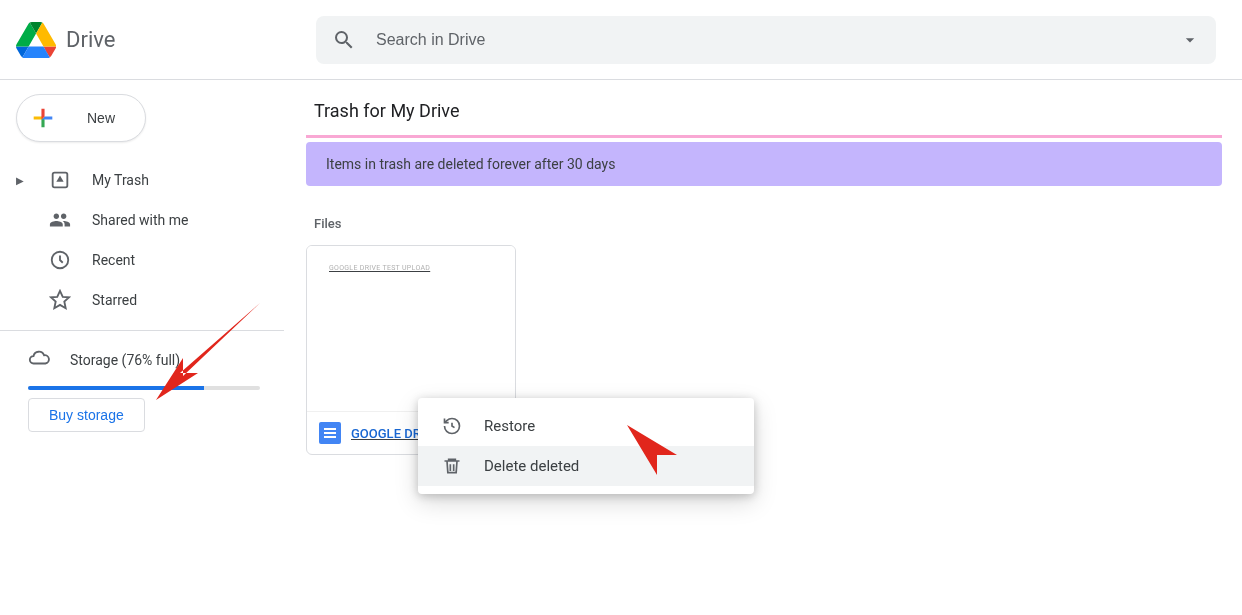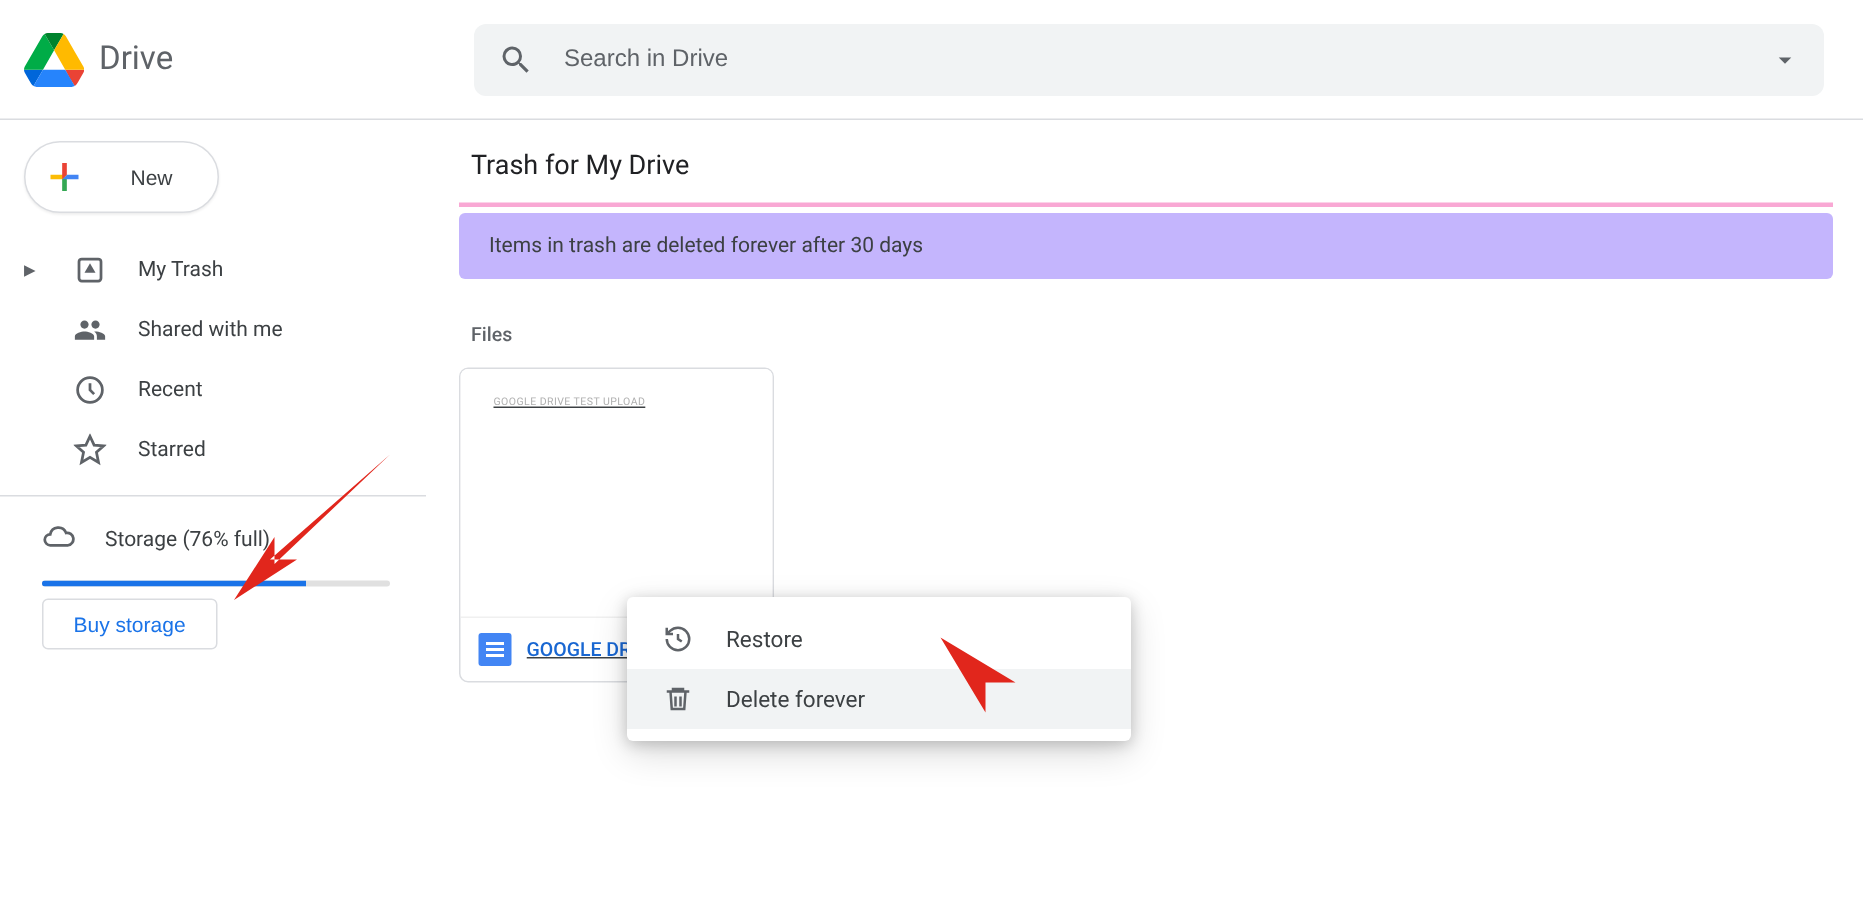--- a/index.html
+++ b/index.html
@@ -180,21 +180,21 @@
         </svg>
     </span>
     <span>Restore</span>
   </div>
   <div class="menu-item hover">
     <span class="menu-icon">
       <svg width="20" height="20" viewBox="0 0 24 24" fill="none" stroke="#5f6368" stroke-width="2">
           <path d="M3 6h18M8 6V4h8v2M6 6l1 14h10l1-14M10 10v8M14 10v8"></path>
         </svg>
     </span>
-    <span>Delete forever</span>
+    <span>Delete deleted</span>
   </div>
 </div>
 
 <div class="arrow" style="left:150px; top:298px;">
   <svg width="120" height="110" viewBox="0 0 120 110">
       <path d="M110 5 L30 75 L48 75 L6 102 L33 60 L33 78 Z" fill="#e1261c"></path>
     </svg>
 </div>
 <div class="arrow" style="left:622px; top:420px;">
   <svg width="140" height="120" viewBox="0 0 140 120">

